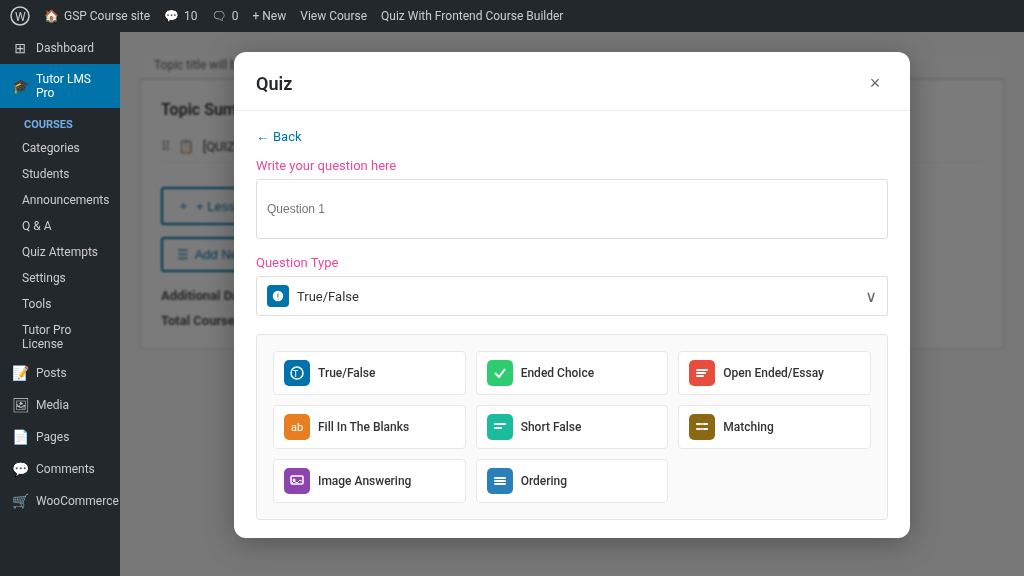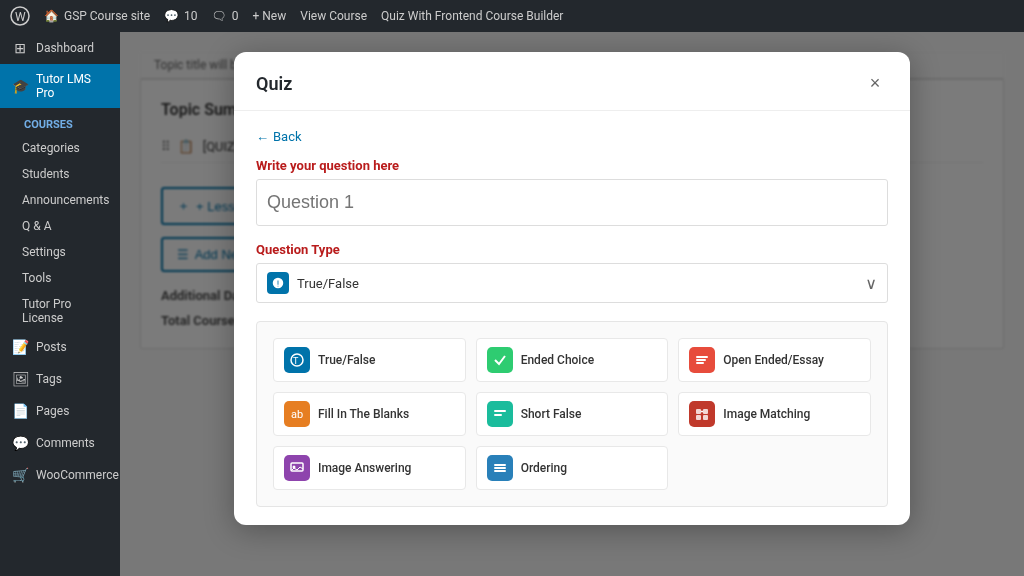--- a/index.html
+++ b/index.html
@@ -71,24 +71,24 @@
     .modal-close {
       width: 26px; height: 26px; border: none; background: none;
       font-size: 18px; color: #666; cursor: pointer; display: flex;
       align-items: center; justify-content: center; border-radius: 50%;
     }
     .modal-body { padding: 18px 22px; }
     .back-link {
       display: flex; align-items: center; gap: 4px;
       color: #0073aa; font-size: 13px; cursor: pointer; margin-bottom: 14px;
     }
-    .field-label { font-size: 13px; font-weight: 700; color: #b91c1c; margin-bottom: 6px; }
+    .field-label { font-size: 13px; font-weight: 400; color: #ec4899; margin-bottom: 6px; }
     .text-input {
       width: 100%; border: 1px solid #ddd; border-radius: 3px;
-      padding: 12px 10px; font-size: 18px; color: #333; outline: none;
+      padding: 22px 10px; font-size: 12px; color: #333; outline: none;
       margin-bottom: 16px;
     }
     .select-wrapper {
       position: relative; border: 1px solid #ddd; border-radius: 3px;
       display: flex; align-items: center; padding: 8px 10px;
       margin-bottom: 18px; cursor: pointer;
     }
     .select-icon-badge {
       width: 22px; height: 22px; border-radius: 4px;
       background: #0073aa; display: flex; align-items: center;
@@ -175,30 +175,31 @@
   </div>
   <div class="sidebar-item active">
     <span class="icon">🎓</span>
     <span>Tutor LMS Pro</span>
   </div>
   <div class="sidebar-group-label">Courses</div>
   <div class="sidebar-sub-item">Categories</div>
   <div class="sidebar-sub-item">Students</div>
   <div class="sidebar-sub-item">Announcements</div>
   <div class="sidebar-sub-item">Q &amp; A</div>
+  <div class="sidebar-sub-item">Quiz Attempts</div>
   <div class="sidebar-sub-item">Settings</div>
   <div class="sidebar-sub-item">Tools</div>
   <div class="sidebar-sub-item">Tutor Pro License</div>
   <div class="sidebar-item">
     <span class="icon">📝</span>
     <span>Posts</span>
   </div>
   <div class="sidebar-item">
     <span class="icon">🖼</span>
-    <span>Tags</span>
+    <span>Media</span>
   </div>
   <div class="sidebar-item">
     <span class="icon">📄</span>
     <span>Pages</span>
   </div>
   <div class="sidebar-item">
     <span class="icon">💬</span>
     <span>Comments</span>
   </div>
   <div class="sidebar-item">
@@ -313,33 +314,34 @@
           <div class="qt-option">
             <div class="qt-badge bg-teal">
               <svg viewBox="0 0 16 16">
                   <rect x="2" y="4" width="12" height="2" fill="#fff" rx="1"></rect>
                   <rect x="2" y="8" width="8" height="2" fill="#fff" rx="1"></rect>
                 </svg>
             </div>
             <span class="qt-label">Short False</span>
           </div>
 
-
-          <div class="qt-option">
-            <div class="qt-badge bg-imgmatch">
-              <svg viewBox="0 0 16 16">
-                  <rect x="2" y="3" width="5" height="5" rx="1" fill="#fff" fill-opacity="0.8"></rect>
-                  <rect x="9" y="3" width="5" height="5" rx="1" fill="#fff" fill-opacity="0.8"></rect>
-                  <line x1="7" y1="5.5" x2="9" y2="5.5" stroke="#fff" stroke-width="1.5"></line>
-                  <rect x="2" y="9" width="5" height="5" rx="1" fill="#fff" fill-opacity="0.8"></rect>
-                  <rect x="9" y="9" width="5" height="5" rx="1" fill="#fff" fill-opacity="0.8"></rect>
-                </svg>
-            </div>
-            <span class="qt-label">Image Matching</span>
-          </div>
+          <div class="qt-option">
+            <div class="qt-badge bg-brown">
+              <svg viewBox="0 0 16 16">
+                  <rect x="2" y="4" width="5" height="2" fill="#fff" rx="1"></rect>
+                  <rect x="9" y="4" width="5" height="2" fill="#fff" rx="1"></rect>
+                  <line x1="7" y1="5" x2="9" y2="5" stroke="#fff" stroke-width="1.5"></line>
+                  <rect x="2" y="9" width="5" height="2" fill="#fff" rx="1"></rect>
+                  <rect x="9" y="9" width="5" height="2" fill="#fff" rx="1"></rect>
+                  <line x1="7" y1="10" x2="9" y2="10" stroke="#fff" stroke-width="1.5"></line>
+                </svg>
+            </div>
+            <span class="qt-label">Matching</span>
+          </div>
+
 
           <div class="qt-option">
             <div class="qt-badge bg-imgans">
               <svg viewBox="0 0 16 16">
                   <rect x="2" y="3" width="12" height="8" rx="1" fill="none" stroke="#fff" stroke-width="1.5"></rect>
                   <circle cx="5" cy="7" r="1.5" fill="#fff"></circle>
                   <polyline points="2,11 5,8 8,10 11,7 14,9" stroke="#fff" stroke-width="1" fill="none"></polyline>
                 </svg>
             </div>
             <span class="qt-label">Image Answering</span>

